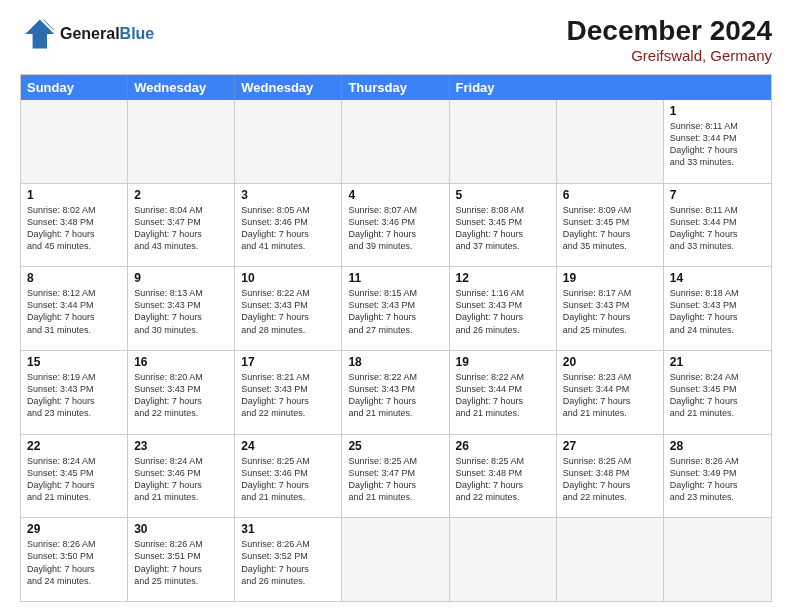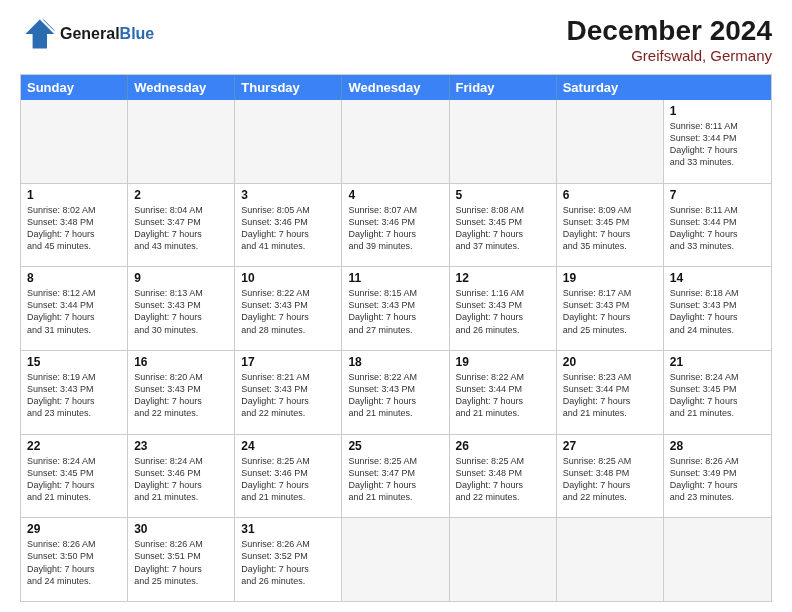--- a/index.html
+++ b/index.html
@@ -118,24 +118,23 @@
     <div class="title-block">
       <div class="main-title">December 2024</div>
       <div class="subtitle">Greifswald, Germany</div>
     </div>
   </div>
 
   <div class="calendar">
     <div class="cal-header" id="cal-header">
         <div class="cal-header-cell">Sunday</div>
         <div class="cal-header-cell">Wednesday</div>
+        <div class="cal-header-cell">Wednesday</div>
         <div class="cal-header-cell">Thursday</div>
-        <div class="cal-header-cell">Wednesday</div>
         <div class="cal-header-cell">Friday</div>
-        <div class="cal-header-cell">Saturday</div>
       </div>
     <div class="cal-body" id="cal-body">
         <div class="cal-row">
           <div class="cal-cell empty"></div>
           <div class="cal-cell empty"></div>
           <div class="cal-cell empty"></div>
           <div class="cal-cell empty"></div>
           <div class="cal-cell empty"></div>
           <div class="cal-cell empty"></div>
           <div class="cal-cell">

